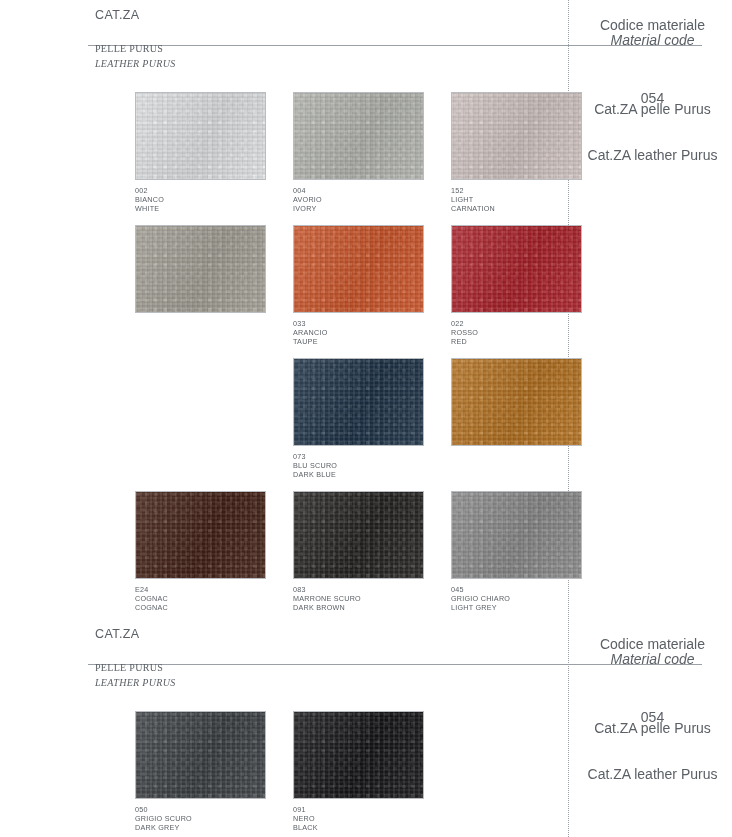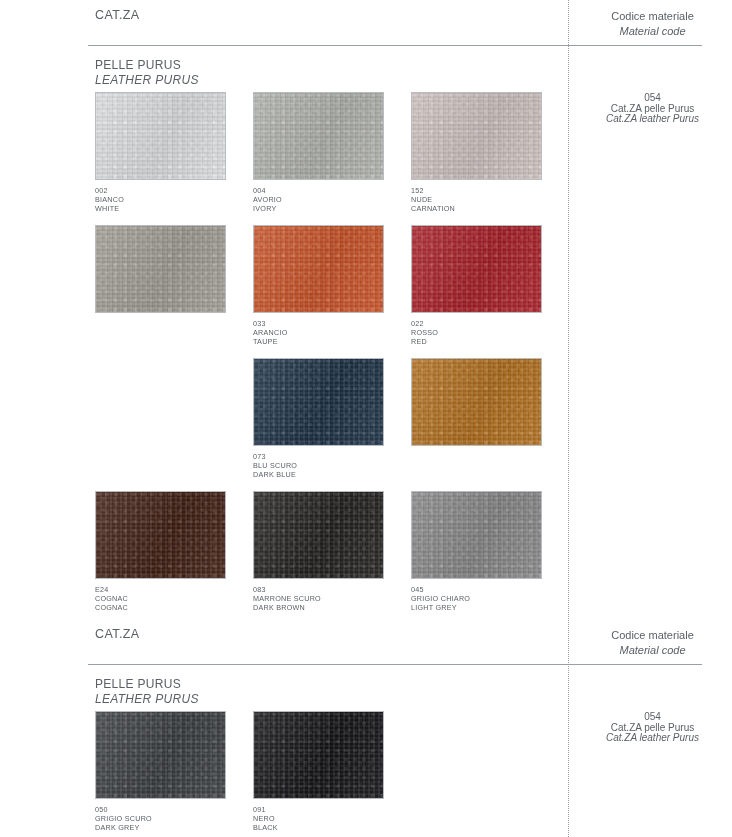--- a/index.html
+++ b/index.html
@@ -47,78 +47,80 @@
     top: 8px;
     font-size: 12.5px;
     letter-spacing: 0.4px;
     color: #5b6066;
     white-space: nowrap;
   }
 
   .code-head {
     position: absolute;
     left: 575px;
-    top: 9px;
+    top: 18px;
     width: 155px;
     text-align: center;
-    font-size: 11px;
+    font-size: 14px;
     line-height: 15px;
     color: #5b6066;
   }
   .code-head .it {
     font-style: italic;
     display: block;
   }
 
   .hrule {
     position: absolute;
     left: 88px;
     top: 45px;
     width: 614px;
     height: 1px;
     background: #9aa0a6;
   }
 
   .mat-title {
     position: absolute;
     left: 95px;
-    top: 58px;
-    font-size: 12px;
+    top: 42px;
+    font-size: 10px;
     line-height: 14.5px;
     letter-spacing: 0.3px;
     color: #5b6066;
+    font-family: Liberation Serif, serif;
   }
   .mat-title .it {
     font-style: italic;
     display: block;
   }
 
   .code-block {
     position: absolute;
     left: 575px;
     top: 93px;
     width: 155px;
     text-align: center;
-    font-size: 10px;
+    font-size: 14px;
     line-height: 10.5px;
     color: #5b6066;
   }
-  .code-block .it { font-style: italic; display: block; }
+  .code-block .it { display: block; margin-top: 36px; }
   .code-block .num { display: block; }
 
   
   .grid {
     position: absolute;
     left: 95px;
     top: 92px;
     width: 460px;
   }
   .row {
     position: relative;
     height: 133px;
+    margin-left: 40px;
   }
   .cell {
     position: absolute;
     width: 131px;
     top: 0;
   }
   .cell.c0 { left: 0px; }
   .cell.c1 { left: 158px; }
   .cell.c2 { left: 316px; }
 
@@ -209,21 +211,21 @@
           <div class="labels">
             <span class="code">004</span>
             <span class="name">AVORIO</span>
             <span class="eng">IVORY</span>
           </div>
         </div>
         <div class="cell c2">
           <div class="swatch" style="background-color: rgb(214, 201, 199);"></div>
           <div class="labels">
             <span class="code">152</span>
-            <span class="name">NUDE</span>
+            <span class="name">LIGHT</span>
             <span class="eng">CARNATION</span>
           </div>
         </div>
       </div>
 
       <div class="row">
         <div class="cell c0">
           <div class="swatch" style="background-color: rgb(168, 164, 154);"></div>
         </div>
         <div class="cell c1">

